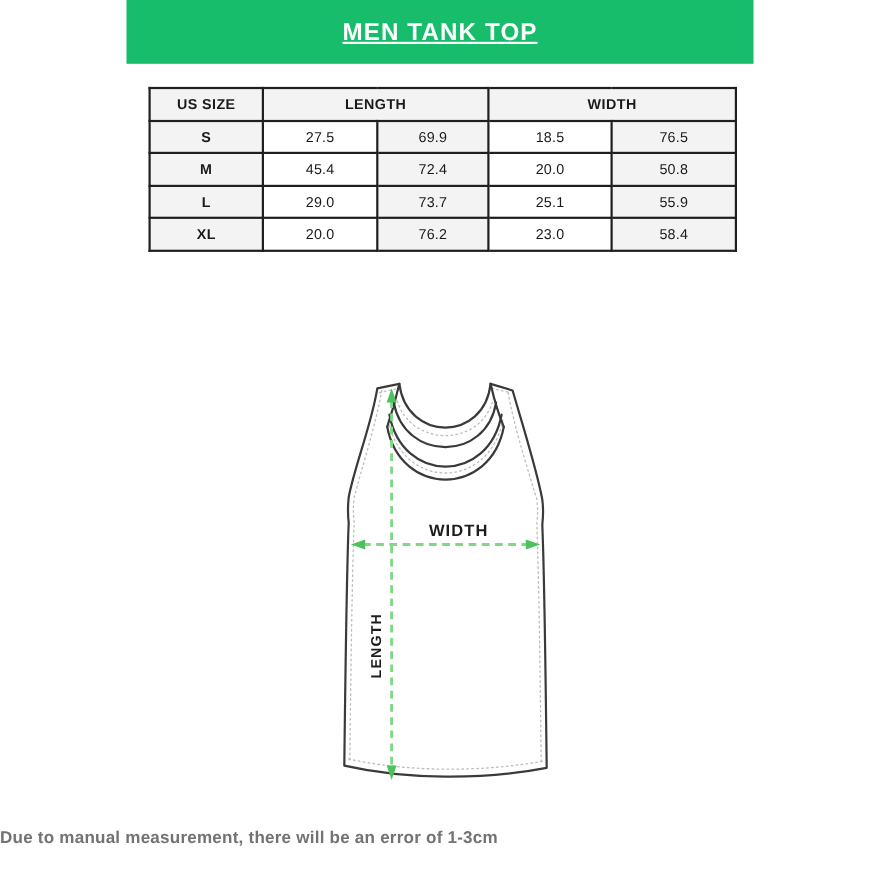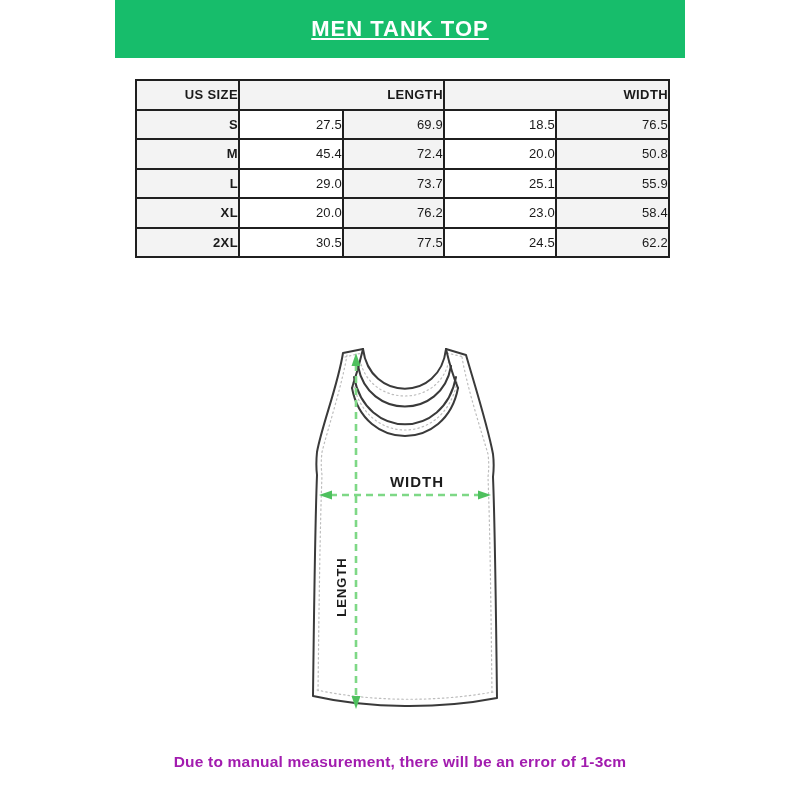--- a/index.html
+++ b/index.html
@@ -14,36 +14,36 @@
     color:#ffffff;font-size:22px;font-weight:bold;letter-spacing:1px;text-decoration:underline;
   }
 
   
   table.size-table{
     position:absolute;left:135px;top:79px;width:533px;
     border-collapse:collapse;table-layout:fixed;
     font-size:13px;color:#1a1a1a;
   }
   table.size-table th,table.size-table td{
-    border:2px solid #1f1f1f;text-align:right;vertical-align:middle;
+    border:2px solid #1f1f1f;text-align:center;vertical-align:middle;
     height:27.5px;padding:0;background:#ffffff;
   }
   table.size-table .shade{background:#f3f3f3;}
   table.size-table th{font-weight:bold;letter-spacing:0.4px;}
   table.size-table td{font-weight:normal;letter-spacing:0.2px;}
 
   
   .diagram{position:absolute;left:300px;top:340px;width:210px;height:375px;}
   .diagram svg{display:block;}
   .measure-label{font-family:"Liberation Sans",sans-serif;font-weight:bold;fill:#1c1c1c;letter-spacing:1px;}
 
   
   .note{
-    position:absolute;left:0;top:753px;width:800px;text-align:center;
-    color:#a21caf;font-size:15.5px;font-weight:bold;letter-spacing:0.2px;
+    position:absolute;left:0;top:753px;width:800px;
+    color:#737373;font-size:15.5px;font-weight:bold;letter-spacing:0.2px;
   }
 </style>
 </head>
 <body>
 
 <div class="title-bar">
   <span>MEN TANK TOP</span>
 </div>
 
 <table class="size-table">
@@ -80,27 +80,20 @@
     <td class="shade">73.7</td>
     <td>25.1</td>
     <td class="shade">55.9</td>
   </tr>
   <tr>
     <th class="shade">XL</th>
     <td>20.0</td>
     <td class="shade">76.2</td>
     <td>23.0</td>
     <td class="shade">58.4</td>
-  </tr>
-  <tr>
-    <th class="shade">2XL</th>
-    <td>30.5</td>
-    <td class="shade">77.5</td>
-    <td>24.5</td>
-    <td class="shade">62.2</td>
   </tr>
 </tbody>
   </table>
 
 <div class="diagram">
   <svg width="210" height="375" viewBox="0 0 210 375">
 
     <path d="M 63,9 C 70,62 140,62 146,9 L 166,15 C 175,46 188,87 193,114
              C 194,122 194,128 193,137 C 195,185 196,270 197,358
              C 140,369 70,369 13,356 C 14,270 15,185 17,135

